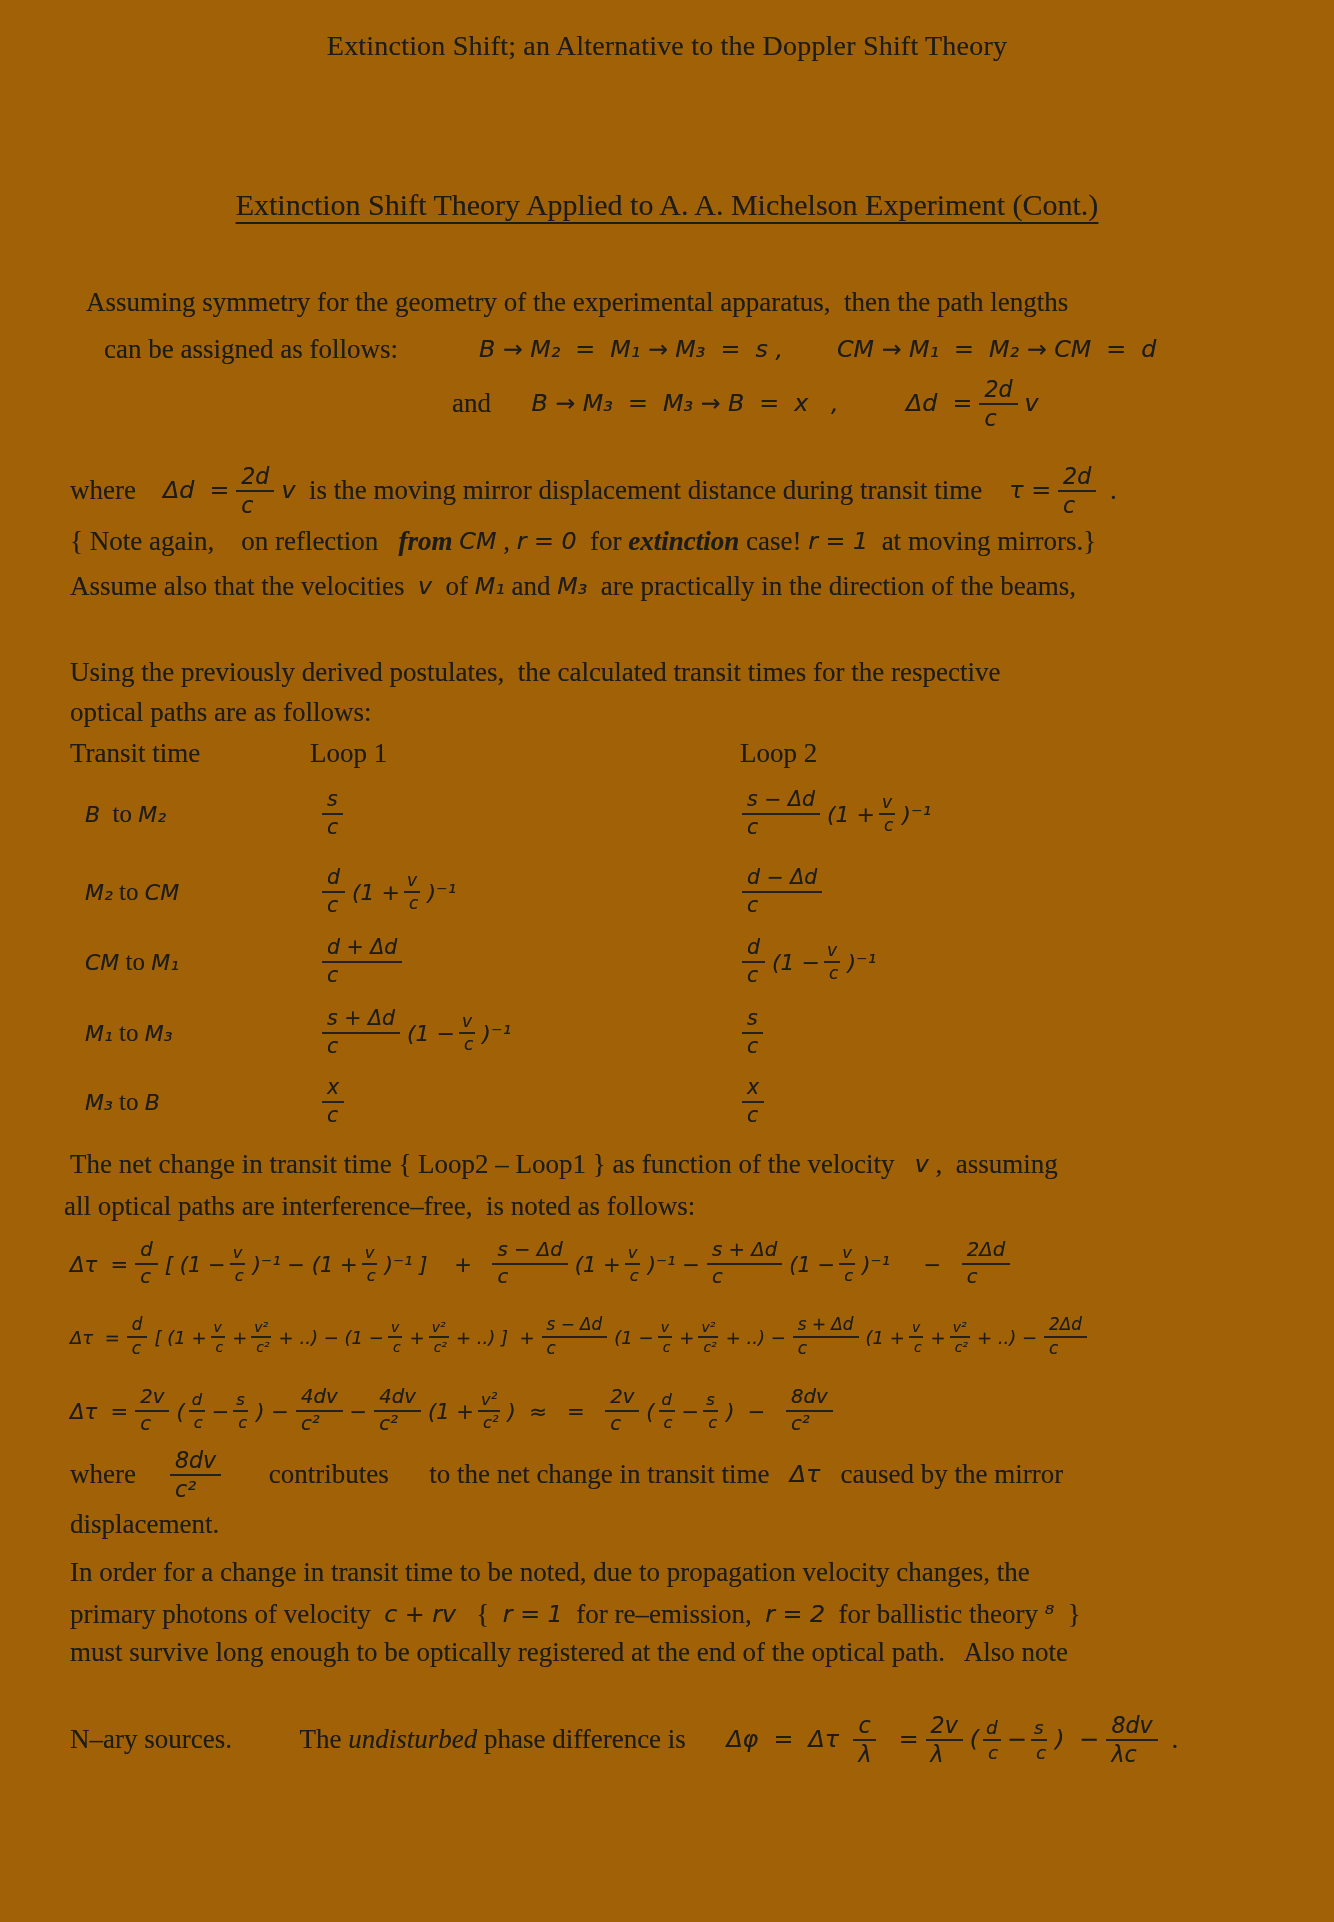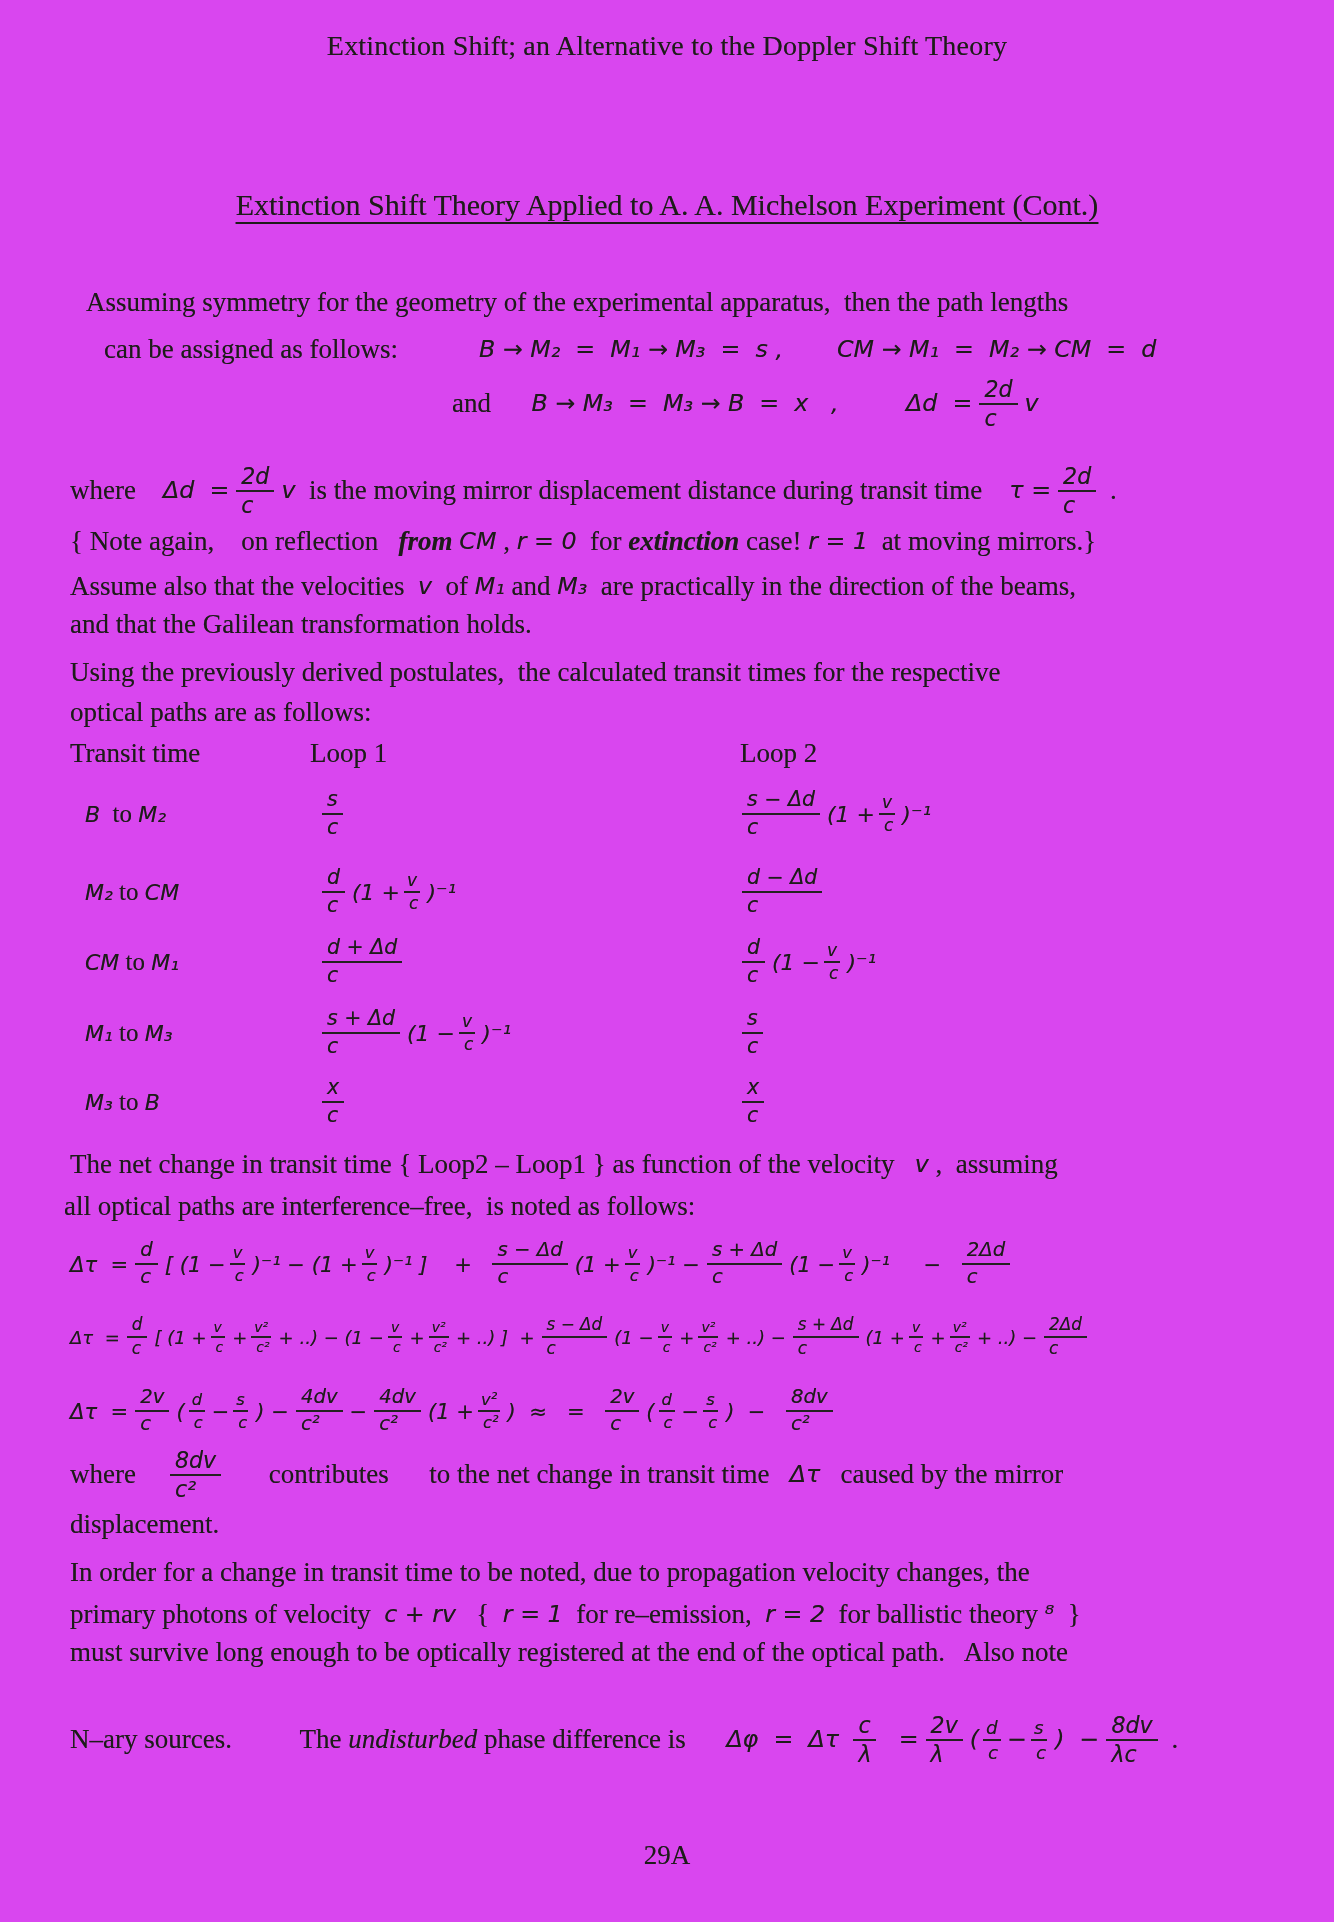--- a/index.html
+++ b/index.html
@@ -1,18 +1,18 @@
 <!DOCTYPE html>
 <html><head>
 <meta charset="utf-8">
 <style>
   html,body{margin:0;padding:0;background:#f7f6f2;}
   .page{
     position:relative; width:1334px; height:1922px; overflow:hidden;
-    background:#d946ef;
+    background:#a16207;
     color:#1d1c19;
     font-family:"Liberation Serif", serif;
     text-shadow:0 0 0.6px rgba(40,38,34,.55);
   }
   .abs{position:absolute; white-space:pre;}
   .center{left:0; width:1334px; text-align:center;}
   .doc-title{top:30px; font-size:28px; letter-spacing:.2px;}
   .section-heading{
     top:188px; font-size:30px;
     text-decoration:underline; text-decoration-thickness:2px; text-underline-offset:7px;
@@ -49,21 +49,20 @@
 
   <div class="abs center section-heading">Extinction Shift Theory Applied to A. A. Michelson Experiment (Cont.)</div>
 
   <div class="abs line" style="left:86px; top:286px;">Assuming symmetry for the geometry of the experimental apparatus,  then the path lengths</div>
   <div class="abs eq line" style="left:104px; top:330px; height:40px;"><span class="tk rm">can be assigned as follows:</span><span class="tk rm">            </span><span class="tk m">B → M₂  =  M₁ → M₃  =  s ,</span><span class="tk rm">        </span><span class="tk m">CM → M₁  =  M₂ → CM  =  d</span></div>
   <div class="abs eq line" style="left:452px; top:372px; height:64px;"><span class="tk rm">and      </span><span class="tk m">B → M₃  =  M₃ → B  =  x   ,</span><span class="tk rm">          </span><span class="tk m">Δd  =</span><span class="frac"><span class="fnum">2d</span><span class="fden">c</span></span><span class="tk m">v</span></div>
 
   <div class="abs eq line" style="left:70px; top:460px; height:62px;"><span class="tk rm">where    </span><span class="tk m">Δd  =</span><span class="frac"><span class="fnum">2d</span><span class="fden">c</span></span><span class="tk m">v</span><span class="tk rm">  is the moving mirror displacement distance during transit time    </span><span class="tk m">τ =</span><span class="frac"><span class="fnum">2d</span><span class="fden">c</span></span><span class="tk rm"> .</span></div>
   <div class="abs eq line" style="left:70px; top:522px; height:40px;"><span class="tk rm">{ Note again,    on reflection   </span><span class="tk bi">from </span><span class="tk m">CM</span><span class="tk rm"> , </span><span class="tk m">r = 0</span><span class="tk rm">  for </span><span class="tk bi">extinction</span><span class="tk rm"> case! </span><span class="tk m">r = 1</span><span class="tk rm">  at moving mirrors.}</span></div>
   <div class="abs eq line" style="left:70px; top:568px; height:38px;"><span class="tk rm">Assume also that the velocities  </span><span class="tk m">v</span><span class="tk rm">  of </span><span class="tk m">M₁</span><span class="tk rm"> and </span><span class="tk m">M₃</span><span class="tk rm">  are practically in the direction of the beams,</span></div>
-  <div class="abs line" style="left:70px; top:608px;">and that the Galilean transformation holds.</div>
 
   <div class="abs line" style="left:70px; top:656px;">Using the previously derived postulates,  the calculated transit times for the respective</div>
   <div class="abs line" style="left:70px; top:696px;">optical paths are as follows:</div>
 
   <div class="abs tbl-head" style="left:70px; top:738px;">Transit time</div>
   <div class="abs tbl-head" style="left:310px; top:738px;">Loop 1</div>
   <div class="abs tbl-head" style="left:740px; top:738px;">Loop 2</div>
 
   <div class="abs eq row-label" style="left:85px; top:784px; height:60px;"><span class="tk m">B</span><span class="tk rm">  to </span><span class="tk m">M₂</span></div>
   <div class="abs eq tbl-formula" style="left:315px; top:784px; height:60px;"><span class="frac"><span class="fnum">s</span><span class="fden">c</span></span></div>
@@ -93,15 +92,14 @@
   <div class="abs eq equation" style="left:70px; top:1380px; height:62px;"><span class="tk m">Δτ  =</span><span class="frac"><span class="fnum">2v</span><span class="fden">c</span></span><span class="tk m">(</span><span class="frac sm"><span class="fnum">d</span><span class="fden">c</span></span><span class="tk m">−</span><span class="frac sm"><span class="fnum">s</span><span class="fden">c</span></span><span class="tk m">) −</span><span class="frac"><span class="fnum">4dv</span><span class="fden">c²</span></span><span class="tk m">−</span><span class="frac"><span class="fnum">4dv</span><span class="fden">c²</span></span><span class="tk m">(1 +</span><span class="frac sm"><span class="fnum">v²</span><span class="fden">c²</span></span><span class="tk m">)  ≈   =  </span><span class="frac"><span class="fnum">2v</span><span class="fden">c</span></span><span class="tk m">(</span><span class="frac sm"><span class="fnum">d</span><span class="fden">c</span></span><span class="tk m">−</span><span class="frac sm"><span class="fnum">s</span><span class="fden">c</span></span><span class="tk m">)  −  </span><span class="frac"><span class="fnum">8dv</span><span class="fden">c²</span></span></div>
 
   <div class="abs eq line" style="left:70px; top:1446px; height:58px;"><span class="tk rm">where    </span><span class="frac"><span class="fnum">8dv</span><span class="fden">c²</span></span><span class="tk rm">      contributes      to the net change in transit time   </span><span class="tk m">Δτ</span><span class="tk rm">   caused by the mirror</span></div>
   <div class="abs line" style="left:70px; top:1508px;">displacement.</div>
 
   <div class="abs line" style="left:70px; top:1556px;">In order for a change in transit time to be noted, due to propagation velocity changes, the</div>
   <div class="abs eq line" style="left:70px; top:1594px; height:42px;"><span class="tk rm">primary photons of velocity  </span><span class="tk m">c + rv</span><span class="tk rm">   {  </span><span class="tk m">r = 1</span><span class="tk rm">  for re–emission,  </span><span class="tk m">r = 2</span><span class="tk rm">  for ballistic theory </span><span class="tk m">⁸</span><span class="tk rm">  }</span></div>
   <div class="abs line" style="left:70px; top:1636px;">must survive long enough to be optically registered at the end of the optical path.   Also note</div>
   <div class="abs eq line" style="left:70px; top:1710px; height:60px;"><span class="tk rm">N–ary sources.</span><span class="tk rm">          </span><span class="tk rm">The </span><span class="tk iti">undisturbed</span><span class="tk rm"> phase difference is      </span><span class="tk m">Δφ  =  Δτ </span><span class="frac"><span class="fnum">c</span><span class="fden">λ</span></span><span class="tk m">  =</span><span class="frac"><span class="fnum">2v</span><span class="fden">λ</span></span><span class="tk m">(</span><span class="frac sm"><span class="fnum">d</span><span class="fden">c</span></span><span class="tk m">−</span><span class="frac sm"><span class="fnum">s</span><span class="fden">c</span></span><span class="tk m">)  −</span><span class="frac"><span class="fnum">8dv</span><span class="fden">λc</span></span><span class="tk rm"> .</span></div>
 
-  <div class="abs center page-number" style="top:1840px;">29A</div>
 
 </div>
 
 </body></html>

